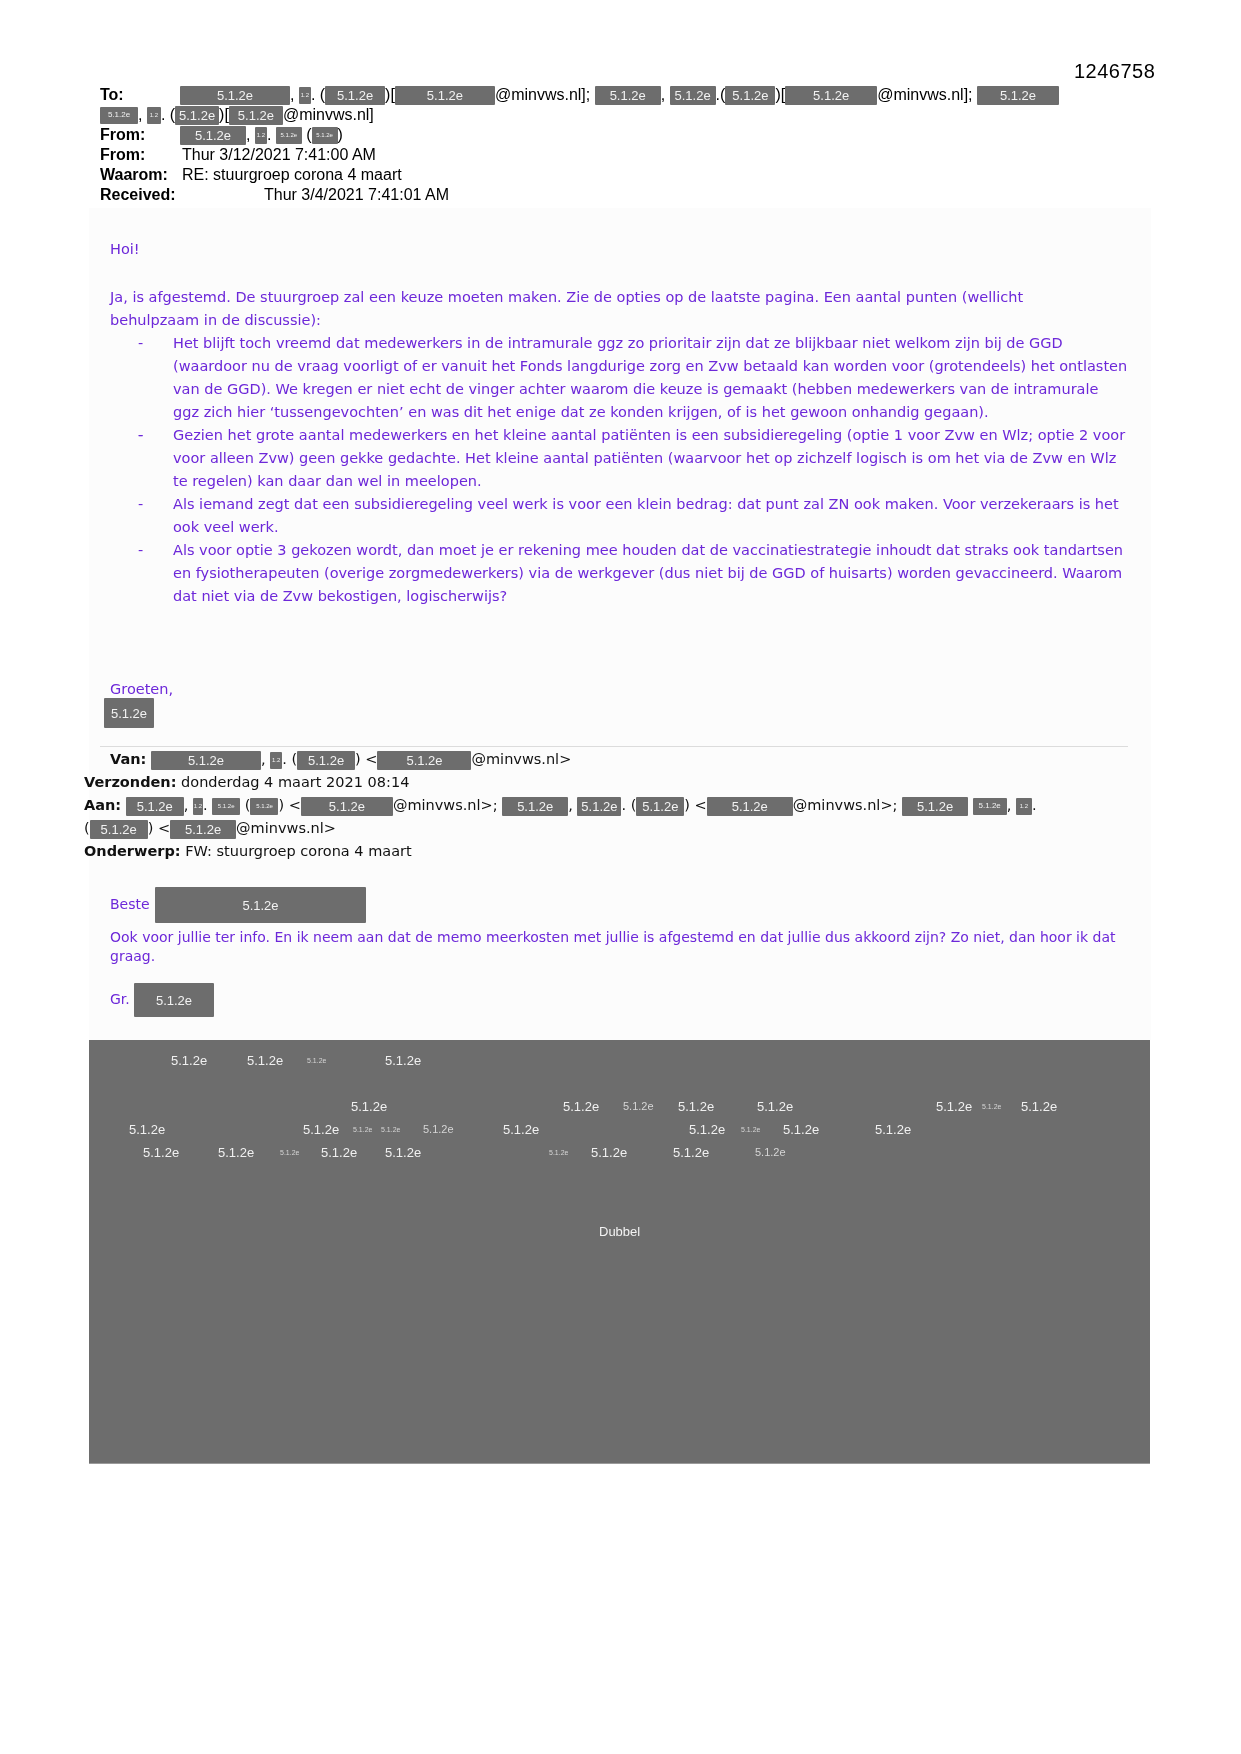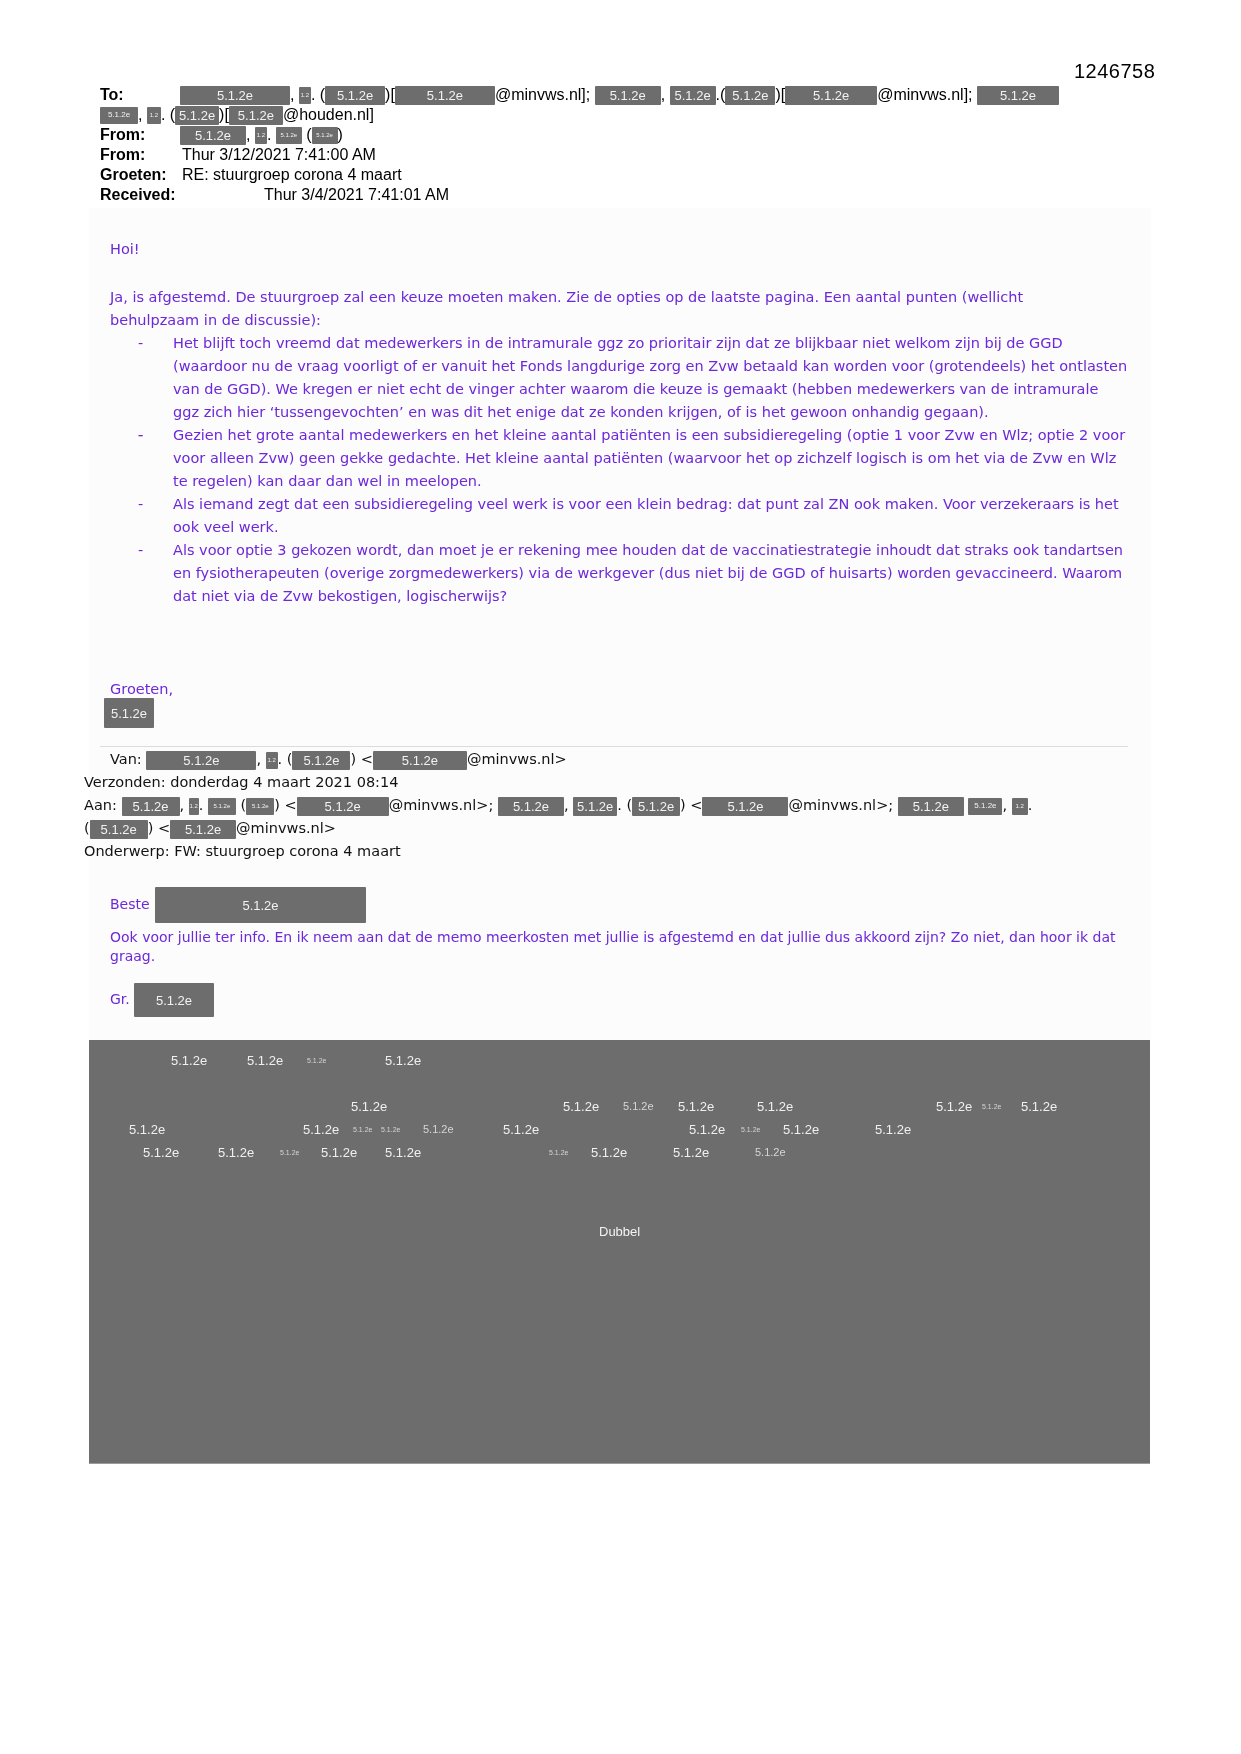--- a/index.html
+++ b/index.html
@@ -25,21 +25,21 @@
   .body-bg { position: absolute; left: 89px; top: 208px; width: 1062px; height: 832px; background: #fcfcfc; }
 
   .msg { position: absolute; font-family: "DejaVu Sans", sans-serif; color: #6d28d9; font-size: 14.5px; line-height: 23px; }
   .list { position: absolute; left: 138px; width: 990px; }
   .list .item { position: relative; padding-left: 35px; }
   .list .dash { position: absolute; left: 0; top: 0; }
 
   .divider { position: absolute; left: 100px; top: 746px; width: 1028px; height: 1px; background: #dcdcdc; }
 
   .fwd { position: absolute; left: 84px; width: 1050px; font-family: "DejaVu Sans", sans-serif; font-size: 14.5px; line-height: 23px; color: #111; white-space: nowrap; }
-  .fwd b { font-weight: normal; }
+  .fwd b { font-weight: bold; }
 
   .dark { position: absolute; left: 89px; top: 1040px; width: 1061px; height: 424px; background: #6d6d6d; border-bottom: 1px solid #9a9a9a; }
   .dark .t { position: absolute; color: #f0f0f0; font-family: "Liberation Sans", sans-serif; }
   .dark .t.lg { font-size: 13px; }
   .dark .t.sm { font-size: 11px; color: #d6d6d6; }
   .dark .t.xs { font-size: 7px; color: #d6d6d6; }
   .dubbel { position: absolute; left: 510px; top: 184px; color: #f4f4f4; font-size: 13px; }
 </style>
 </head>
 <body>
@@ -47,34 +47,34 @@
 <div class="docnum">1246758</div>
 
 <div class="hdr">
   <div class="row">
     <span class="lbl">To:</span>
     <span class="val" style="left:80px;">
       <span class="r lg" style="width:110px">5.1.2e</span>, <span class="r xs" style="width:12px">1.2</span>. (<span class="r lg" style="width:60px">5.1.2e</span>)[<span class="r lg" style="width:100px">5.1.2e</span><span>@minvws.nl];</span> <span class="r lg" style="width:66px">5.1.2e</span>, <span class="r lg" style="width:46px">5.1.2e</span>.(<span class="r lg" style="width:50px">5.1.2e</span>)[<span class="r lg" style="width:92px">5.1.2e</span><span>@minvws.nl];</span> <span class="r lg" style="width:82px">5.1.2e</span>
     </span>
   </div>
   <div class="row">
-    <span class="r sm" style="width:38px">5.1.2e</span>, <span class="r xs" style="width:14px">1.2</span>. (<span class="r lg" style="width:44px">5.1.2e</span>)[<span class="r lg" style="width:54px">5.1.2e</span><span>@houden.nl]</span>
+    <span class="r sm" style="width:38px">5.1.2e</span>, <span class="r xs" style="width:14px">1.2</span>. (<span class="r lg" style="width:44px">5.1.2e</span>)[<span class="r lg" style="width:54px">5.1.2e</span><span>@minvws.nl]</span>
   </div>
   <div class="row">
     <span class="lbl">From:</span>
     <span class="val" style="left:80px;">
       <span class="r lg" style="width:66px">5.1.2e</span>, <span class="r xs" style="width:12px">1.2</span>. <span class="r xs" style="width:26px">5.1.2e</span> (<span class="r xs" style="width:26px">5.1.2e</span>)
     </span>
   </div>
   <div class="row">
     <span class="lbl">From:</span>
     <span class="val" style="left:82px;">Thur 3/12/2021 7:41:00 AM</span>
   </div>
   <div class="row">
-    <span class="lbl">Groeten:</span>
+    <span class="lbl">Waarom:</span>
     <span class="val" style="left:82px;">RE: stuurgroep corona 4 maart</span>
   </div>
   <div class="row">
     <span class="lbl">Received:</span>
     <span class="val" style="left:164px;">Thur 3/4/2021 7:41:01 AM</span>
   </div>
 </div>
 
 <div class="body-bg"></div>
 

